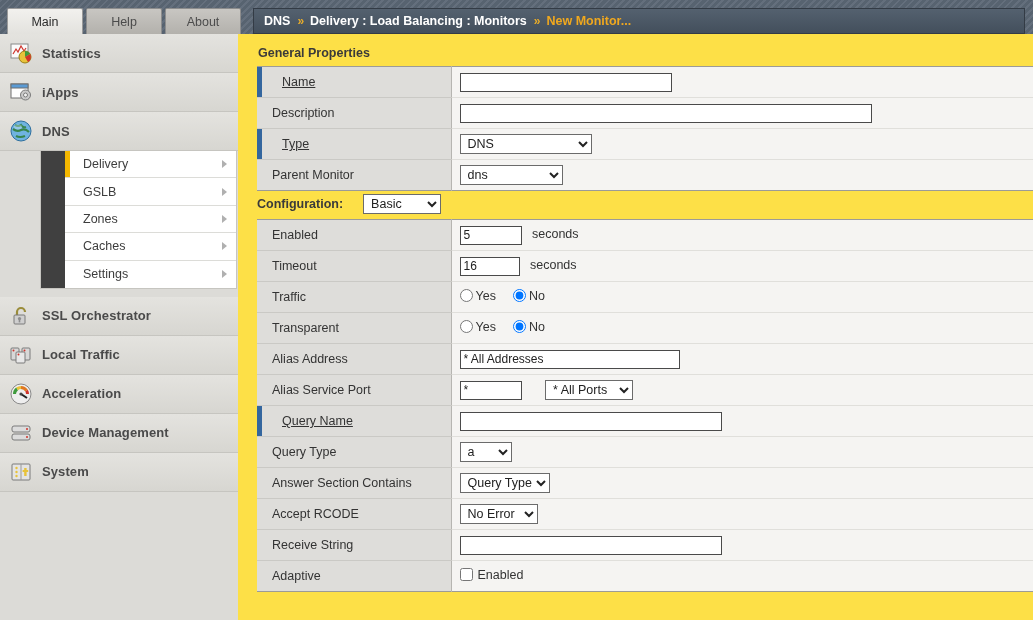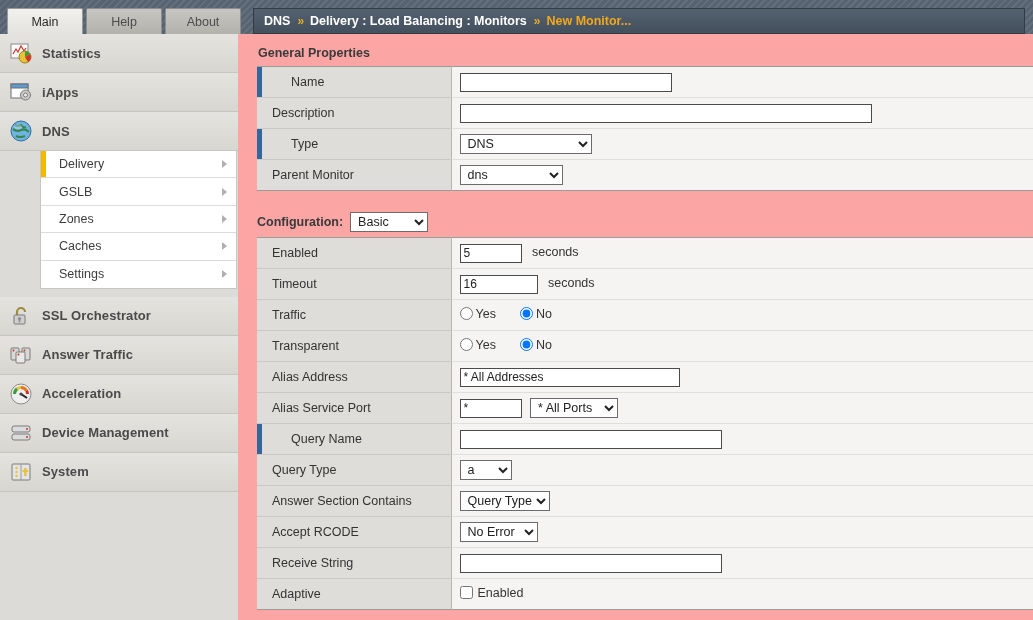--- a/index.html
+++ b/index.html
@@ -84,25 +84,26 @@
   .navitem .lbl {
     margin-left: 9px;
     font-size: 13px; font-weight: bold;
     color: #4a4a4a;
     letter-spacing: 0.1px;
   }
   .navicon { width: 24px; height: 24px; position: relative; flex: 0 0 24px; }
 
   
   .submenu {
-    background: #f97316;
+    background: #404040;
     margin-left: 40px;
     border: 1px solid #c6c5c0;
     border-top: none;
     width: 197px;
+    padding-left: 24px;
   }
   .subitem {
     position: relative;
     height: 27.4px;
     display: flex; align-items: center;
     padding-left: 18px;
     border-bottom: 1px solid #dcdcd8;
     font-size: 12.5px;
     color: #3d3d3d;
     background: #fff;
@@ -120,21 +121,21 @@
   .subitem .accent {
     position: absolute; left: 0; top: 0; bottom: 0; width: 5px;
     background: #f5b800;
   }
   .subgap { height: 8px; background: #dcdbd7; }
 
   
   .content {
     position: absolute; left: 238px; top: 34px;
     width: 795px; height: 586px;
-    background: #fca5a5;
+    background: #fde047;
     overflow: hidden;
   }
   .section-title {
     font-size: 12.5px; font-weight: bold; color: #3a3a3a;
     padding: 12px 0 6px 20px;
   }
   .formtable {
     margin-left: 19px;
     width: 795px;
     border-collapse: collapse;
@@ -146,21 +147,21 @@
   td.lblcell {
     position: relative;
     width: 194px;
     background: #dedddA;
     border-bottom: 1px solid #cac9c5;
     border-right: 1px solid #b6b5b1;
     padding-left: 15px;
     font-size: 12.5px;
     color: #333;
   }
-  td.lblcell.req { padding-left: 34px; }
+  td.lblcell.req { padding-left: 25px; text-decoration: underline; }
   td.lblcell .reqbar {
     position: absolute; left: 0; top: 0; bottom: 0; width: 5px;
     background: #34669e;
   }
   td.valcell {
     background: #f5f4f2;
     border-bottom: 1px solid #e0dfdb;
     padding-left: 8px;
     font-size: 12.5px;
     color: #333;
@@ -184,30 +185,30 @@
     border: 1px solid #6b6b6b;
     background: #fff;
     font-family: "Liberation Sans", sans-serif;
     font-size: 12.5px;
     color: #222;
     padding: 0 1px 0 3px;
     vertical-align: middle;
   }
   .unit { margin-left: 7px; font-size: 12.5px; color: #333; }
 
-  .radiogrp { display: inline-flex; align-items: center; gap: 18px; }
+  .radiogrp { display: inline-flex; align-items: center; gap: 11px; }
   .radiogrp label { display: inline-flex; align-items: center; font-size: 12.5px; margin-right: 6px; cursor: pointer; }
   .radiogrp input { margin: 0 3px 0 0; }
   .chkwrap { display: inline-flex; align-items: center; font-size: 12.5px; cursor: pointer; }
   .chkwrap input { margin: 0 5px 0 0; }
 
   .cfgrow {
     display: flex; align-items: center;
-    padding: 21px 0 5px 19px;
-    gap: 7px;
+    padding: 3px 0 5px 19px;
+    gap: 20px;
   }
   .cfgrow .cfglabel { font-size: 12.5px; font-weight: bold; color: #3a3a3a; }
 
   
   .navicon svg { display: block; }
 </style>
 </head>
 <body>
 
 <div id="app">
@@ -307,21 +308,21 @@
       <span class="navicon">
         <svg width="24" height="24" viewBox="0 0 24 24">
           <rect x="2" y="5" width="8" height="12" rx="1" fill="#d8d8d8" stroke="#7a7a7a"></rect>
           <rect x="13" y="5" width="8" height="12" rx="1" fill="#d8d8d8" stroke="#7a7a7a"></rect>
           <rect x="7" y="9" width="9" height="11" rx="1" fill="#e8e8e8" stroke="#7a7a7a"></rect>
           <circle cx="4.5" cy="7.5" r="1" fill="#d0342c"></circle>
           <circle cx="15.5" cy="7.5" r="1" fill="#d0342c"></circle>
           <circle cx="9.5" cy="11.5" r="1" fill="#d0342c"></circle>
         </svg>
       </span>
-      <span class="lbl">Answer Traffic</span>
+      <span class="lbl">Local Traffic</span>
     </div>
 
     <div class="navitem">
       <span class="navicon">
         <svg width="24" height="24" viewBox="0 0 24 24">
           <circle cx="12" cy="12" r="10" fill="#eeeeee" stroke="#8a8a8a"></circle>
           <path d="M4 12 a8 8 0 0 1 3.2-6.4 L9 8.2 A5 5 0 0 0 7 12 Z" fill="#3f9b3f"></path>
           <path d="M7.2 5.6 a8 8 0 0 1 4.8-1.6 V7 a5 5 0 0 0-3 1.2 Z" fill="#e8c33a"></path>
           <path d="M12 4 a8 8 0 0 1 6.8 3.8 L16.3 9.5 A5 5 0 0 0 12 7 Z" fill="#e07820"></path>
           <path d="M18.8 7.8 A8 8 0 0 1 20 12 h-3 a5 5 0 0 0-.7-2.5 Z" fill="#d0342c"></path>
@@ -425,21 +426,21 @@
         <td class="valcell">
           <input class="txt" style="width: 62px;" type="text" value="5">
           <span class="unit">seconds</span>
         </td>
       </tr>
       <tr>
         <td class="lblcell">
           <span>Timeout</span>
         </td>
         <td class="valcell">
-          <input class="txt" style="width: 78px;" type="text" value="16">
+          <input class="txt" style="width: 60px;" type="text" value="16">
           <span class="unit">seconds</span>
         </td>
       </tr>
       <tr>
         <td class="lblcell">
           <span>Traffic</span>
         </td>
         <td class="valcell">
           <span class="radiogrp">
             <label>
@@ -477,21 +478,21 @@
         <td class="valcell">
           <input class="txt" style="width: 220px;" type="text" value="* All Addresses">
         </td>
       </tr>
       <tr>
         <td class="lblcell">
           <span>Alias Service Port</span>
         </td>
         <td class="valcell">
           <input class="txt" style="width: 62px;" type="text" value="*">
-          <select class="sel" style="width:88px;margin-left:5px">
+          <select class="sel" style="width:88px;margin-left:20px">
             <option>* All Ports</option>
           </select>
         </td>
       </tr>
       <tr>
         <td class="lblcell req">
           <span class="reqbar"></span>
           <span>Query Name</span>
         </td>
         <td class="valcell">

